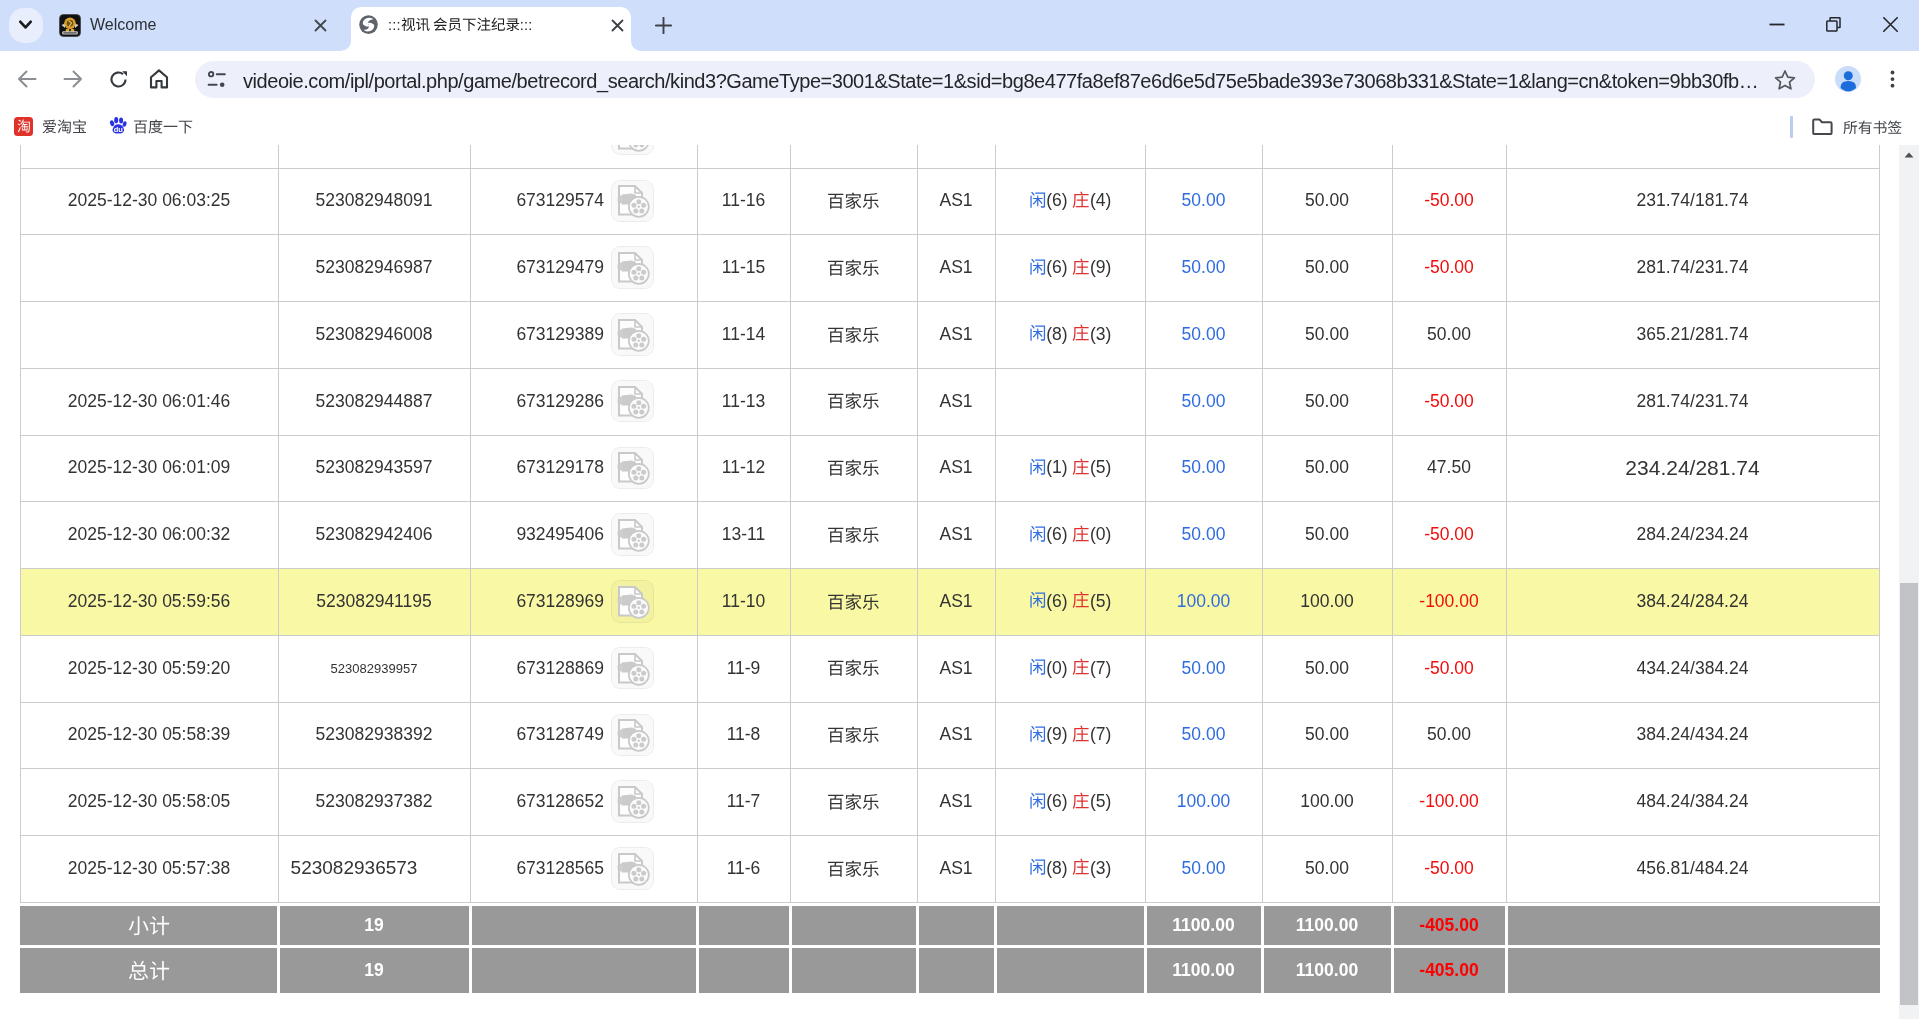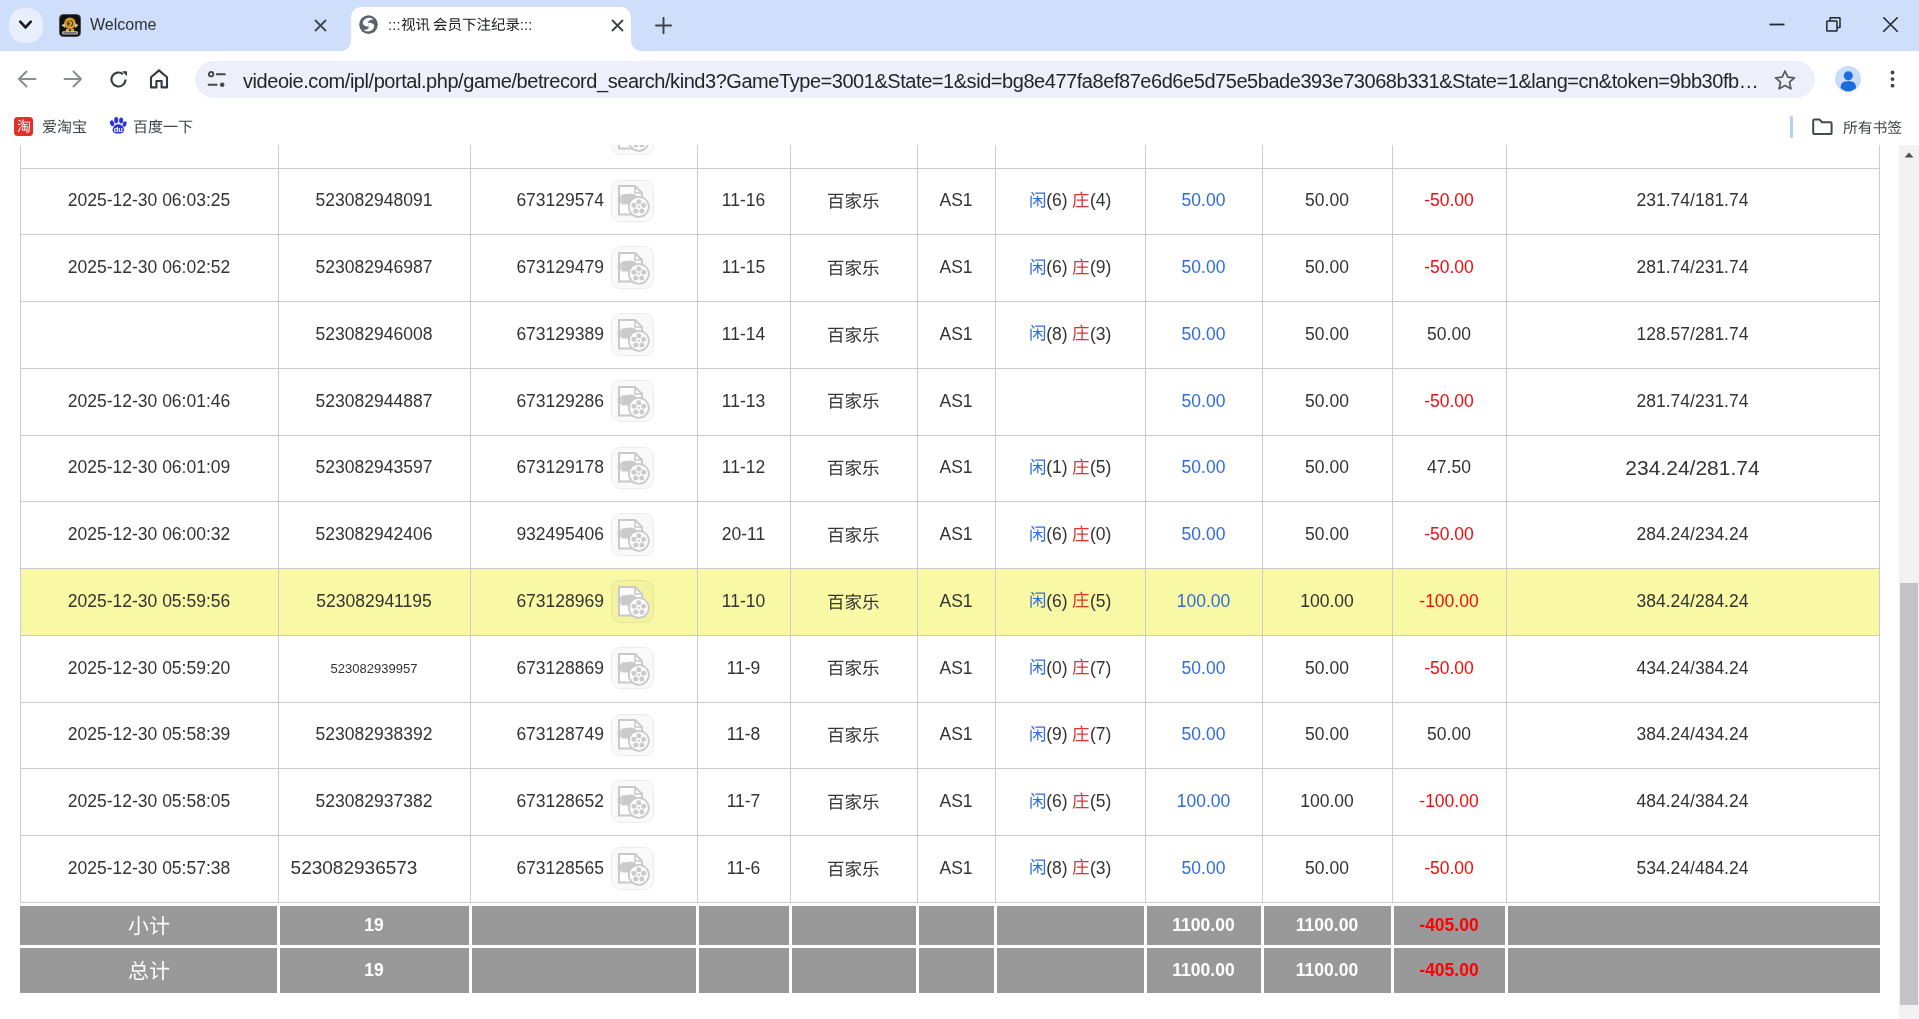--- a/index.html
+++ b/index.html
@@ -241,21 +241,20 @@
       <span style="white-space:pre"><svg viewBox="0 -880 1000 1000" width="17.50" height="17.50" style="vertical-align:-0.12em;" fill="#2e6ce0">
           <use href="#g24" x="0"></use>
         </svg><span style="color:#333">(6)</span><span> </span><svg viewBox="0 -880 1000 1000" width="17.50" height="17.50" style="vertical-align:-0.12em;" fill="#e03131">
           <use href="#g9" x="0"></use>
         </svg><span style="color:#333">(4)</span></span>
     </div>
     <div class="abs ctr" style="left:1203.50px;top:55.88px;width:300px;height:30px;font-size:17.5px;color:#2e6ce0;transform:translate(-150px,-15px)">50.00</div>
     <div class="abs ctr" style="left:1327.00px;top:55.88px;width:300px;height:30px;font-size:17.5px;color:#333;transform:translate(-150px,-15px)">50.00</div>
     <div class="abs ctr" style="left:1449.00px;top:55.88px;width:300px;height:30px;font-size:17.5px;color:#f20d0d;transform:translate(-150px,-15px)">-50.00</div>
     <div class="abs ctr" style="left:1692.50px;top:55.88px;width:300px;height:30px;font-size:17.5px;color:#333;transform:translate(-150px,-15px)">231.74/181.74</div>
-    <div class="abs ctr" style="left:149.00px;top:122.62px;width:300px;height:30px;font-size:17.5px;color:#333;transform:translate(-150px,-15px)">2025-12-30 06:02:52</div>
     <div class="abs ctr" style="left:374.00px;top:122.62px;width:300px;height:30px;font-size:17.5px;color:#333;transform:translate(-150px,-15px)">523082946987</div>
     <div class="abs" style="left:454px;top:122.62px;width:150px;height:30px;display:flex;align-items:center;justify-content:flex-end;font-size:17.5px;color:#333;transform:translateY(-15px)">673129479</div>
     <div class="abs ctr" style="left:610.5px;top:101.38px;width:43.5px;height:42.5px;border-radius:9px;background:rgba(0,0,0,0.022);border:1px solid rgba(0,0,0,0.055)">
       <svg width="37" height="37" viewBox="0 0 37 37">
 <path d="M5,4 H21 L28,11 V32.5 H5 Z" fill="#fdfdfd" stroke="#c9c9c9" stroke-width="2"></path>
 <path d="M21,4 V11 H28" fill="none" stroke="#c9c9c9" stroke-width="1.6"></path>
 <path d="M3.6,15.4 L7.8,13.1 V21.9 L3.6,19.6 Z" fill="#cbcbcb"></path>
 <path d="M7.8,12.6 L17.5,11.4 L22,13.0 V22.4 H7.8 Z" fill="#cbcbcb"></path>
 <circle cx="24.8" cy="24.8" r="10" fill="#fcfcfc" stroke="#c9c9c9" stroke-width="1.7"></circle>
 <circle cx="24.8" cy="19.7" r="2.5" fill="#cbcbcb"></circle>
@@ -315,21 +314,21 @@
     <div class="abs ctr" style="left:1070.00px;top:189.38px;width:300px;height:30px;font-size:17.5px;color:#333;transform:translate(-150px,-15px)">
       <span style="white-space:pre"><svg viewBox="0 -880 1000 1000" width="17.50" height="17.50" style="vertical-align:-0.12em;" fill="#2e6ce0">
           <use href="#g24" x="0"></use>
         </svg><span style="color:#333">(8)</span><span> </span><svg viewBox="0 -880 1000 1000" width="17.50" height="17.50" style="vertical-align:-0.12em;" fill="#e03131">
           <use href="#g9" x="0"></use>
         </svg><span style="color:#333">(3)</span></span>
     </div>
     <div class="abs ctr" style="left:1203.50px;top:189.38px;width:300px;height:30px;font-size:17.5px;color:#2e6ce0;transform:translate(-150px,-15px)">50.00</div>
     <div class="abs ctr" style="left:1327.00px;top:189.38px;width:300px;height:30px;font-size:17.5px;color:#333;transform:translate(-150px,-15px)">50.00</div>
     <div class="abs ctr" style="left:1449.00px;top:189.38px;width:300px;height:30px;font-size:17.5px;color:#333;transform:translate(-150px,-15px)">50.00</div>
-    <div class="abs ctr" style="left:1692.50px;top:189.38px;width:300px;height:30px;font-size:17.5px;color:#333;transform:translate(-150px,-15px)">128.57/281.74</div>
+    <div class="abs ctr" style="left:1692.50px;top:189.38px;width:300px;height:30px;font-size:17.5px;color:#333;transform:translate(-150px,-15px)">365.21/281.74</div>
     <div class="abs ctr" style="left:149.00px;top:256.12px;width:300px;height:30px;font-size:17.5px;color:#333;transform:translate(-150px,-15px)">2025-12-30 06:01:46</div>
     <div class="abs ctr" style="left:374.00px;top:256.12px;width:300px;height:30px;font-size:17.5px;color:#333;transform:translate(-150px,-15px)">523082944887</div>
     <div class="abs" style="left:454px;top:256.12px;width:150px;height:30px;display:flex;align-items:center;justify-content:flex-end;font-size:17.5px;color:#333;transform:translateY(-15px)">673129286</div>
     <div class="abs ctr" style="left:610.5px;top:234.88px;width:43.5px;height:42.5px;border-radius:9px;background:rgba(0,0,0,0.022);border:1px solid rgba(0,0,0,0.055)">
       <svg width="37" height="37" viewBox="0 0 37 37">
 <path d="M5,4 H21 L28,11 V32.5 H5 Z" fill="#fdfdfd" stroke="#c9c9c9" stroke-width="2"></path>
 <path d="M21,4 V11 H28" fill="none" stroke="#c9c9c9" stroke-width="1.6"></path>
 <path d="M3.6,15.4 L7.8,13.1 V21.9 L3.6,19.6 Z" fill="#cbcbcb"></path>
 <path d="M7.8,12.6 L17.5,11.4 L22,13.0 V22.4 H7.8 Z" fill="#cbcbcb"></path>
 <circle cx="24.8" cy="24.8" r="10" fill="#fcfcfc" stroke="#c9c9c9" stroke-width="1.7"></circle>
@@ -403,21 +402,21 @@
 <path d="M7.8,12.6 L17.5,11.4 L22,13.0 V22.4 H7.8 Z" fill="#cbcbcb"></path>
 <circle cx="24.8" cy="24.8" r="10" fill="#fcfcfc" stroke="#c9c9c9" stroke-width="1.7"></circle>
 <circle cx="24.8" cy="19.7" r="2.5" fill="#cbcbcb"></circle>
 <circle cx="29.65" cy="23.23" r="2.5" fill="#cbcbcb"></circle>
 <circle cx="27.8" cy="28.93" r="2.5" fill="#cbcbcb"></circle>
 <circle cx="21.8" cy="28.93" r="2.5" fill="#cbcbcb"></circle>
 <circle cx="19.95" cy="23.23" r="2.5" fill="#cbcbcb"></circle>
 <circle cx="24.8" cy="24.8" r="1.2" fill="#cbcbcb"></circle>
 </svg>
     </div>
-    <div class="abs ctr" style="left:743.50px;top:389.62px;width:300px;height:30px;font-size:17.5px;color:#333;transform:translate(-150px,-15px)">20-11</div>
+    <div class="abs ctr" style="left:743.50px;top:389.62px;width:300px;height:30px;font-size:17.5px;color:#333;transform:translate(-150px,-15px)">13-11</div>
     <div class="abs ctr" style="left:853.50px;top:389.62px;width:300px;height:30px;font-size:17.5px;color:#333;transform:translate(-150px,-15px)">
       <svg viewBox="0 -880 3000 1000" width="52.50" height="17.50" style="vertical-align:-0.12em;" fill="#333">
         <use href="#g18" x="0"></use>
         <use href="#g7" x="1000"></use>
         <use href="#g2" x="2000"></use>
       </svg>
     </div>
     <div class="abs ctr" style="left:956.00px;top:389.62px;width:300px;height:30px;font-size:17.5px;color:#333;transform:translate(-150px,-15px)">AS1</div>
     <div class="abs ctr" style="left:1070.00px;top:389.62px;width:300px;height:30px;font-size:17.5px;color:#333;transform:translate(-150px,-15px)">
       <span style="white-space:pre"><svg viewBox="0 -880 1000 1000" width="17.50" height="17.50" style="vertical-align:-0.12em;" fill="#2e6ce0">
@@ -612,21 +611,21 @@
     <div class="abs ctr" style="left:1070.00px;top:723.38px;width:300px;height:30px;font-size:17.5px;color:#333;transform:translate(-150px,-15px)">
       <span style="white-space:pre"><svg viewBox="0 -880 1000 1000" width="17.50" height="17.50" style="vertical-align:-0.12em;" fill="#2e6ce0">
           <use href="#g24" x="0"></use>
         </svg><span style="color:#333">(8)</span><span> </span><svg viewBox="0 -880 1000 1000" width="17.50" height="17.50" style="vertical-align:-0.12em;" fill="#e03131">
           <use href="#g9" x="0"></use>
         </svg><span style="color:#333">(3)</span></span>
     </div>
     <div class="abs ctr" style="left:1203.50px;top:723.38px;width:300px;height:30px;font-size:17.5px;color:#2e6ce0;transform:translate(-150px,-15px)">50.00</div>
     <div class="abs ctr" style="left:1327.00px;top:723.38px;width:300px;height:30px;font-size:17.5px;color:#333;transform:translate(-150px,-15px)">50.00</div>
     <div class="abs ctr" style="left:1449.00px;top:723.38px;width:300px;height:30px;font-size:17.5px;color:#f20d0d;transform:translate(-150px,-15px)">-50.00</div>
-    <div class="abs ctr" style="left:1692.50px;top:723.38px;width:300px;height:30px;font-size:17.5px;color:#333;transform:translate(-150px,-15px)">534.24/484.24</div>
+    <div class="abs ctr" style="left:1692.50px;top:723.38px;width:300px;height:30px;font-size:17.5px;color:#333;transform:translate(-150px,-15px)">456.81/484.24</div>
     <div class="abs" style="left:20px;top:760.60px;width:1860px;height:39.00px;background:#999"></div>
     <div class="abs" style="left:277.00px;top:760.60px;width:3px;height:39.00px;background:#fff"></div>
     <div class="abs" style="left:469.00px;top:760.60px;width:3px;height:39.00px;background:#fff"></div>
     <div class="abs" style="left:696.00px;top:760.60px;width:3px;height:39.00px;background:#fff"></div>
     <div class="abs" style="left:789.00px;top:760.60px;width:3px;height:39.00px;background:#fff"></div>
     <div class="abs" style="left:916.00px;top:760.60px;width:3px;height:39.00px;background:#fff"></div>
     <div class="abs" style="left:994.00px;top:760.60px;width:3px;height:39.00px;background:#fff"></div>
     <div class="abs" style="left:1144.00px;top:760.60px;width:3px;height:39.00px;background:#fff"></div>
     <div class="abs" style="left:1261.00px;top:760.60px;width:3px;height:39.00px;background:#fff"></div>
     <div class="abs" style="left:1391.00px;top:760.60px;width:3px;height:39.00px;background:#fff"></div>

